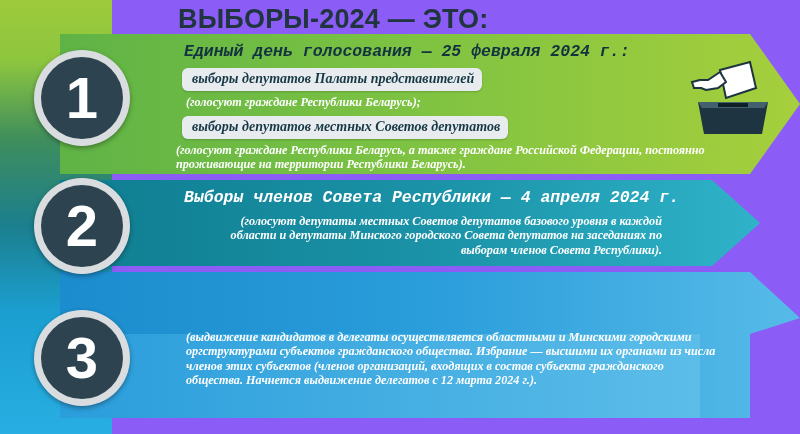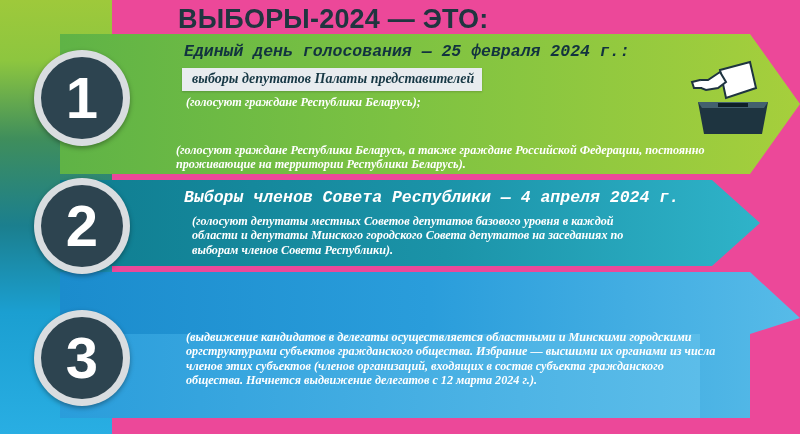--- a/index.html
+++ b/index.html
@@ -8,21 +8,21 @@
     background: #ffffff;
   }
   body {
     font-family: "Liberation Sans", sans-serif;
   }
   #poster {
     position: relative;
     width: 800px;
     height: 434px;
     overflow: hidden;
-    background: #ec4899;
+    background: #8b5cf6;
   }
 
   
   .left-strip {
     position: absolute;
     left: 0;
     top: 0;
     width: 112px;
     height: 434px;
     background: linear-gradient(to bottom, #9ec93b 0%, #8dc63f 14%, #3f8e5c 32%, #1b7f8e 52%, #1b9fd1 72%, #29aee3 100%);
@@ -140,41 +140,42 @@
   .subbox {
     background: #e8ecef;
     color: #173845;
     font-size: 14px;
     font-weight: bold;
     font-style: italic;
     font-family: "Liberation Serif", serif;
     padding: 3px 8px 4px 10px;
     display: inline-block;
     box-shadow: 0 1px 2px rgba(0,0,0,0.18);
+    border-radius: 6px;
   }
 
   .note {
     font-size: 12.2px;
     font-style: italic;
     font-weight: bold;
     color: #ffffff;
     font-family: "Liberation Serif", serif;
     line-height: 1.18;
   }
 
   
   #b1-head { position: absolute; left: 184px; top: 42px; }
   #b1-item1 { position: absolute; left: 182px; top: 68px; }
   #b1-note1 { position: absolute; left: 186px; top: 95px; }
   #b1-item2 { position: absolute; left: 182px; top: 116px; }
   #b1-note2 { position: absolute; left: 176px; top: 143px; width: 530px; font-style: italic; }
 
   
   #b2-head { position: absolute; left: 184px; top: 188px; }
-  #b2-note { position: absolute; left: 192px; top: 214px; width: 470px; }
+  #b2-note { position: absolute; left: 192px; top: 214px; width: 470px; text-align: right; }
 
   
   #b3-head { position: absolute; left: 184px; top: 278px; }
   #b3-item { position: absolute; left: 182px; top: 304px; }
   #b3-note { position: absolute; left: 186px; top: 330px; width: 530px; }
 
   
   #ballot-icon {
     position: absolute;
     left: 690px;
@@ -225,20 +226,21 @@
     <div class="circle-inner">2</div>
   </div>
   <div class="circle-wrap" id="circle3">
     <div class="circle-outer"></div>
     <div class="circle-inner">3</div>
   </div>
 
   <div class="band-head" id="b1-head">Единый день голосования — 25 февраля 2024 г.:</div>
   <div class="subbox" id="b1-item1">выборы депутатов Палаты представителей</div>
   <div class="note" id="b1-note1">(голосуют граждане Республики Беларусь);</div>
+  <div class="subbox" id="b1-item2">выборы депутатов местных Советов депутатов</div>
   <div class="note" id="b1-note2">(голосуют граждане Республики Беларусь, а также граждане Российской Федерации, постоянно проживающие на территории Республики Беларусь).</div>
 
   <div class="band-head white" id="b2-head">Выборы членов Совета Республики — 4 апреля 2024 г.</div>
   <div class="note" id="b2-note">(голосуют депутаты местных Советов депутатов базового уровня в каждой области и депутаты Минского городского Совета депутатов на заседаниях по выборам членов Совета Республики).</div>
 
   <div class="note" id="b3-note">(выдвижение кандидатов в делегаты осуществляется областными и Минскими городскими оргструктурами субъектов гражданского общества. Избрание — высшими их органами из числа членов этих субъектов (членов организаций, входящих в состав субъекта гражданского общества. Начнется выдвижение делегатов с 12 марта 2024 г.).</div>
 
 </div>
 
 </body></html>

